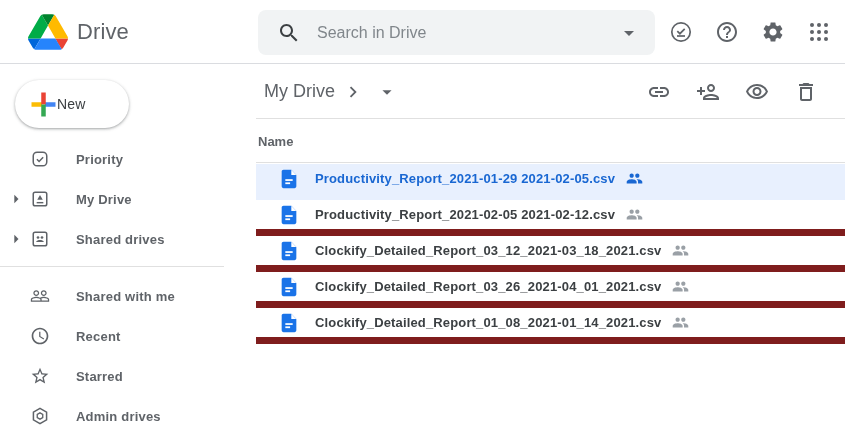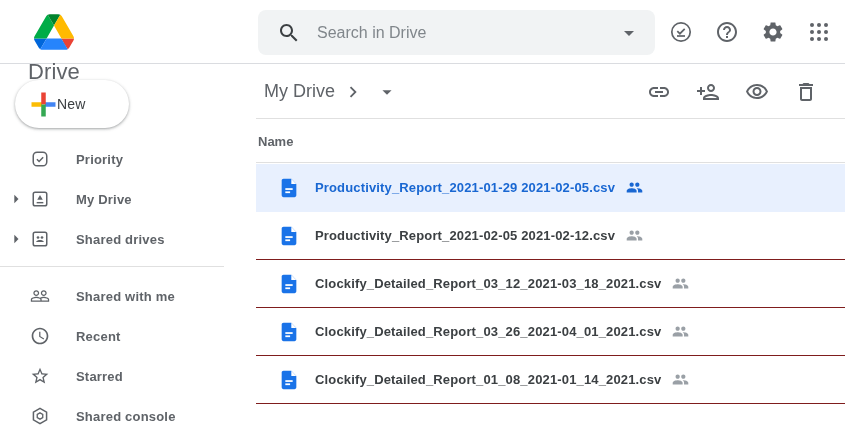--- a/index.html
+++ b/index.html
@@ -3,21 +3,21 @@
 <meta charset="utf-8">
 <style>
   * { margin:0; padding:0; box-sizing:border-box; }
   html,body { width:845px; height:439px; overflow:hidden; background:#fff;
               font-family:"Liberation Sans", sans-serif; }
   .canvas { position:relative; width:845px; height:439px; background:#fff; }
 
   
   .topbar { position:absolute; top:0; left:0; width:845px; height:64px; background:#fff;
             border-bottom:1px solid #dadce0; z-index:5; }
-  .logo-wrap { position:absolute; left:28px; top:14px; display:flex; align-items:center; gap:9px;flex-direction:column; }
+  .logo-wrap { position:absolute; left:28px; top:14px; display:flex; align-items:center; gap:9px; }
   .logo-wrap svg { width:40px; height:36px; }
   .app-name { font-size:22px; color:#5f6368; letter-spacing:.1px; }
 
   .searchbar { position:absolute; left:258px; top:10px; width:397px; height:45px;
                background:#f1f3f4; border-radius:8px; display:flex; align-items:center;
                padding:0 14px 0 19px; }
   .searchbar .sicon { width:24px; height:24px; color:#3c4043; flex:0 0 auto; }
   .searchbar .placeholder { margin-left:16px; font-size:16px; color:#80868b; flex:1 1 auto;
                white-space:nowrap; overflow:hidden; }
   .searchbar .caret { width:24px; height:24px; color:#5f6368; flex:0 0 auto; }
@@ -54,22 +54,22 @@
   .crumb-sep { width:22px; height:22px; margin:0 7px; color:#5f6368; }
   .crumb-caret { width:22px; height:22px; margin-left:5px; color:#5f6368; cursor:pointer; }
   .toolbar { position:absolute; right:27px; top:15px; display:flex; gap:25px; color:#5f6368; }
   .toolbar .wico { width:24px; height:24px; cursor:pointer; }
 
   .list-header { position:absolute; left:0; top:55px; width:589px; height:43px;
                  border-bottom:1px solid #e0e0e0; display:flex; align-items:center; }
   .list-header .hname { margin-left:2px; font-size:13px; font-weight:bold; color:#5f6368; cursor:pointer; }
 
   .rows { position:absolute; left:0; top:99px; width:589px; }
-  .frow { height:48px; display:flex; align-items:center; padding-left:22px;
-          border-bottom:1px solid #7f1d1d; cursor:pointer; background:#fff; }
+  .frow { height:36px; display:flex; align-items:center; padding-left:22px;
+          border-bottom:7px solid #7f1d1d; cursor:pointer; background:#fff; }
   .frow .ficon { width:22px; height:22px; flex:0 0 auto; }
   .frow .fname { margin-left:15px; font-size:13px; font-weight:bold; color:#3c4043;
                  letter-spacing:.15px; white-space:nowrap; }
   .frow .people { width:17px; height:17px; margin-left:11px; color:#9aa0a6; flex:0 0 auto; }
   .frow.selected { background:#e8f0fe; border-bottom-color:#e8f0fe; }
   .frow.selected .fname { color:#1967d2; }
   .frow.selected .people { color:#1967d2; }
 </style>
 </head>
 <body>
@@ -188,21 +188,21 @@
         <svg class="nico" viewBox="0 0 24 24" fill="currentColor">
           <path d="M22 9.24l-7.19-.62L12 2 9.19 8.63 2 9.24l5.46 4.73L5.82 21 12 17.27 18.18 21l-1.63-7.03L22 9.24zM12 15.4l-3.76 2.27 1-4.28-3.32-2.88 4.38-.38L12 6.1l1.71 4.04 4.38.38-3.32 2.88 1 4.28L12 15.4z"></path>
         </svg>
         <span class="nlbl">Starred</span>
       </div>
       <div class="nav-item">
         <svg class="nico" viewBox="0 0 24 24" fill="none" stroke="currentColor" stroke-width="1.8">
           <path d="M12 2.9l7.9 4.55v9.1L12 21.1l-7.9-4.55v-9.1z"></path>
           <path d="M12 8.2l3.3 1.9v3.8L12 15.8l-3.3-1.9v-3.8z" stroke-width="1.6"></path>
         </svg>
-        <span class="nlbl">Shared console</span>
+        <span class="nlbl">Admin drives</span>
       </div>
     </div>
   </div>
 
   <div class="content">
 
     <div class="path-bar">
       <div class="crumbs">
         <span class="crumb">My Drive</span>
         <svg class="crumb-sep" viewBox="0 0 24 24" fill="currentColor">

